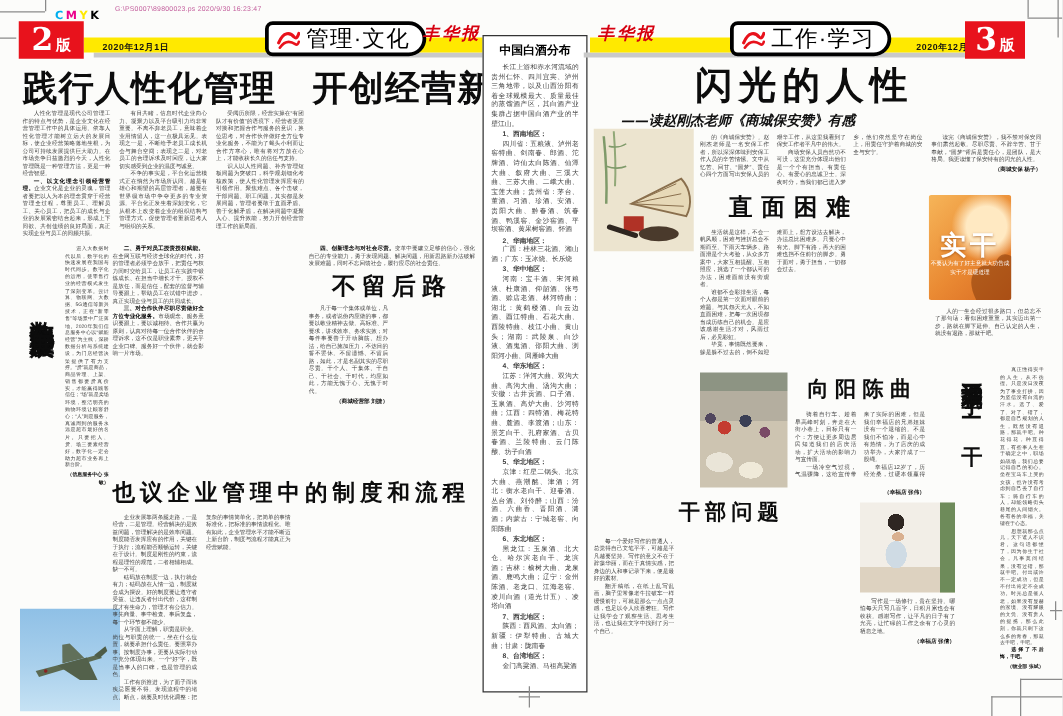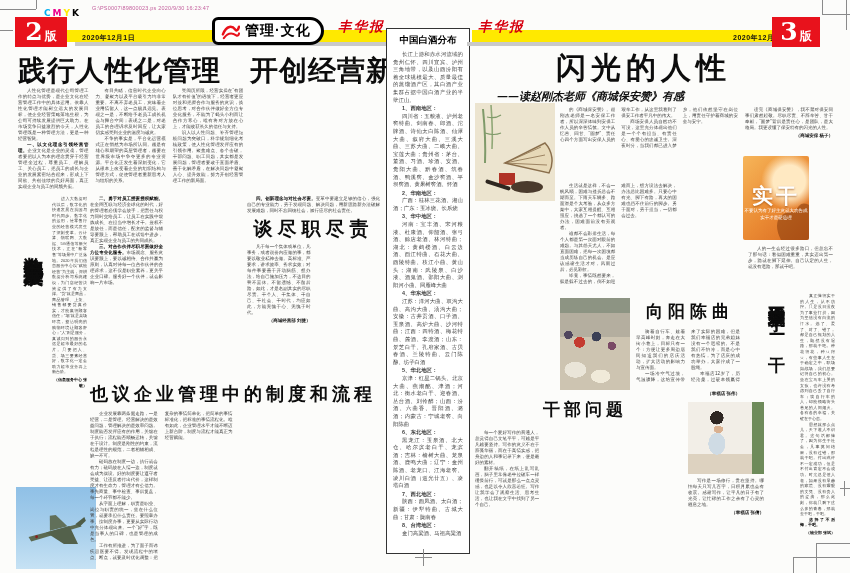--- a/index.html
+++ b/index.html
@@ -22,21 +22,21 @@
        font-family:"DejaVu Sans","Liberation Sans",sans-serif;}
   
   .pagebox{background:#e8121c;color:#fff;display:flex;align-items:baseline;justify-content:center;}
   .pagebox .num{font-size:25px;font-weight:900;font-family:"DejaVu Serif",serif;}
   .pagebox .word{font-size:12px;font-weight:bold;margin-left:2px;}
   .ybar{background:#ffe900;}
   .gbar{background:#c9c9c9;}
   .dateTxt{font-size:7px;font-weight:bold;color:#111;letter-spacing:.5px;}
   .pill{height:22px;background:#fff;border:3px solid #000;border-radius:8px 18px 18px 8px;
         display:flex;align-items:center;gap:5px;padding:0 10px 0 6px;}
-  .pill .lbl{font-size:14px;font-weight:700;letter-spacing:1px;color:#000;}
+  .pill .lbl{font-size:18px;font-weight:400;letter-spacing:1px;color:#000;}
   .masthead{color:#d6000f;font-weight:bold;font-style:italic;font-size:13.5px;letter-spacing:2px;
             font-family:"DejaVu Serif","Liberation Serif",serif;}
   
   .mark{background:#8a8a8a;}
   .cmyk span{font-weight:900;font-size:9px;margin-right:2px;font-family:"DejaVu Sans",sans-serif;}
   .pathTxt{font-size:5.5px;color:#c4619e;letter-spacing:.2px;}
   
   .cbox{border:1px solid #333;background:#fff;padding:5px 6px;box-sizing:border-box;}
   .cbox .t{display:block;text-align:center;font-size:9.5px;font-weight:900;color:#000;margin-bottom:4px;}
   .cbox .micro{font-size:5.4px;line-height:7.6px;}
@@ -115,21 +115,21 @@
       </svg>
     </div>
 
     <div class="abs micro cols2" style="left:90px;top:196px;width:152px;height:184px;">
       <span class="para"><b>二、勇于对员工授责授权赋能。</b><span>在全网互联与经济全球化的时代，好的管理者必须学会放手，把责任与权力同时交给员工，让员工在实践中锻炼成长、在担当中增长才干。授权不是放任，而是信任，配套的监督与辅导要跟上，帮助员工在试错中进步，真正实现企业与员工的共同成长。</span></span>
       <span class="para"><b>三、对合作伙伴尽职尽责做好全方位专业化服务。</b><span>市场观念、服务意识要跟上，要以诚相待、合作共赢为原则，认真对待每一位合作伙伴的合理诉求，这不仅是职业素养，更关乎企业口碑。服务好一个伙伴，就会影响一片市场。</span></span>
     </div>
     <div class="abs micro" style="left:247px;top:196px;width:133px;height:17px;">
       <span class="para"><b>四、创新理念与对社会尽责。</b><span>变革中要建立足够的信心，强化自己的专业能力，勇于发现问题、解决问题，用新思路新办法破解发展难题，同时不忘回馈社会，履行应尽的社会责任。</span></span>
     </div>
-    <div class="abs hl" style="left:247px;top:216px;width:133px;font-size:19px;letter-spacing:5px;text-align:center;">谈尽职尽责</div>
+    <div class="abs hl" style="left:247px;top:216px;width:133px;font-size:19px;letter-spacing:5px;text-align:center;">不留后路</div>
     <div class="abs micro cols2" style="left:247px;top:244px;width:133px;height:136px;">
       <span class="para">凡于每一个集体或单位，凡事务，或者说份内应做的事，都要以敬业精神去做。高标准、严要求，讲求效率、务求实效；对每件事要善于开动脑筋、想办法，给自己施加压力，不达目的誓不罢休。不留遗憾、不留后路，如此，才是名副其实的尽职尽责。干个人、干集体、干自己、干社会、干时代，均应如此，方能无愧于心、无愧于时代。</span>
       <span class="byline">（商城经营部 刘捷）</span>
     </div>
 
     <div class="abs hl" style="left:90px;top:382px;width:292px;font-size:18px;letter-spacing:4px;white-space:nowrap;">也议企业管理中的制度和流程</div>
     <div class="abs micro cols4" style="left:90px;top:411px;width:292px;height:151px;">
       <span class="para">企业发展靠两条腿走路，一是经营，二是管理。经营解决的是效益问题，管理解决的是效率问题。制度能否发挥应有的作用，关键在于执行；流程能否顺畅运转，关键在于设计。制度是刚性的约束，流程是理性的规范，二者相辅相成、缺一不可。</span>
       <span class="para">砝码放在制度一边，执行就会有力；砝码放在人情一边，制度就会成为摆设。好的制度要让遵守者受益、让违反者付出代价，这样制度才有生命力，管理才有公信力。事先商量、事中检查、事后复盘，每一个环节都不能少。</span>
       <span class="para">从字面上理解，职责是职业、岗位与职责的统一，坐在什么位置，就要承担什么责任。要照章办事、按制度办事，更要从实际行动中充分体现出来。一个“好”字，既是当事人的口碑，也是管理的成色。</span>
@@ -158,20 +158,29 @@
       <span class="rg">8、台湾地区：</span>
       <span class="ln">金门高粱酒、马祖高粱酒</span>
     </div>
   </div>
 
   <div class="abs" style="left:425px;top:0;width:425px;height:573px;">
 
     <div class="abs gbar" style="left:42px;top:42px;width:330px;height:4px;"></div>
     <div class="abs ybar" style="left:47px;top:30px;width:300px;height:12px;"></div>
     <div class="abs masthead" style="left:53px;top:18px;">丰华报</div>
+    <div class="abs pill" style="left:159px;top:17px;">
+      <span style="display:inline-flex;">
+        <svg width="19" height="19" viewBox="0 0 20 20">
+          <path d="M2 13 C6 3 12 4 15 8 C17 10 18 8 19 5" fill="none" stroke="#e8121c" stroke-width="2.6" stroke-linecap="round"></path>
+          <path d="M3 17 C8 10 13 12 16 14 C17.5 15 18.5 14 19 12" fill="none" stroke="#e8121c" stroke-width="2.2" stroke-linecap="round"></path>
+        </svg>
+      </span>
+      <span class="lbl">工作·学习</span>
+    </div>
     <div class="abs dateTxt" style="left:308px;top:32.5px;">2020年12月1日</div>
     <div class="abs pagebox" style="left:347px;top:17px;width:48px;height:30px;">
       <span class="num">3</span>
       <span class="word">版</span>
     </div>
 
     <div class="abs" style="left:72px;top:89px;width:250px;font-size:11px;font-weight:bold;font-style:italic;color:#111;font-family:'DejaVu Serif',serif;white-space:nowrap;">——读赵刚杰老师《商城保安赞》有感</div>
     <div class="abs hl" style="left:131px;top:48px;font-size:30px;letter-spacing:5px;white-space:nowrap;">闪光的人性</div>
     <div class="abs photo" style="left:50px;top:103px;width:80px;height:98px;background:#ece4cf;">
       <svg width="80" height="98" viewBox="0 0 80 98">
@@ -187,20 +196,21 @@
     </div>
     <div class="abs micro cols3" style="left:135px;top:107px;width:178px;height:44px;">
       <span class="para">的《商城保安赞》。赵刚杰老师是一名安保工作者，所以深深体味到安保工作人员的辛苦情愫。文中从忆苦、回甘、“圆梦”、责任心四个方面写出安保人员的艰辛工作，从这里我看到了保安工作者平凡中的伟大。</span>
       <span class="para">商场安保人员自然功不可没，这里充分体现出他们是一个个有担当、有责任心、有爱心的忠诚卫士。深夜时分，当我们都已进入梦乡，他们依然坚守在岗位上，用责任守护着商城的安全与安宁。</span>
     </div>
     <div class="abs micro" style="left:320px;top:107px;width:88px;height:46px;">
       <span class="para">读完《商城保安赞》，我不禁对保安同事们肃然起敬。尽职尽责、不辞辛苦、甘于奉献，“圆梦”背后是责任心，是团队，是大格局。我更读懂了保安特有的闪光的人性。</span>
       <span class="byline">（商城安保 杨子）</span>
     </div>
 
+    <div class="abs hl" style="left:150px;top:153px;width:120px;font-size:19px;letter-spacing:7px;text-align:center;white-space:nowrap;">直面困难</div>
     <div class="abs micro cols3" style="left:135px;top:183px;width:178px;height:107px;">
       <span class="para">生活就是这样，不会一帆风顺，困难与挫折总会不期而至。下雨天车辆多、路面滑是个大考验，从众多方案中，大家互相提醒、互相照应，挑选了一个都认可的办法，困难面前没有旁观者。</span>
       <span class="para">谁都不会彩排生活，每个人都是第一次面对眼前的难题。与其怨天尤人，不如直面困难，把每一次困境都当成历练自己的机会。是应该感谢生活才对，风雨过后，必见彩虹。</span>
       <span class="para">毕竟，事情既然要来，躲是躲不过去的，倒不如迎难而上，想方设法去解决，办法总比困难多。只要心中有光、脚下有路，再大的困难也挡不住前行的脚步。勇于面对，勇于担当，一切都会过去。</span>
     </div>
 
     <div class="abs photo" style="left:135px;top:298px;width:70px;height:92px;background:
            radial-gradient(18px 13px at 22% 78%, #eae5d8 0 60%, transparent 61%),
            radial-gradient(16px 11px at 58% 85%, #f0ead9 0 60%, transparent 61%),
            radial-gradient(9px 9px at 28% 48%, #c43b30 0 60%, transparent 61%),

